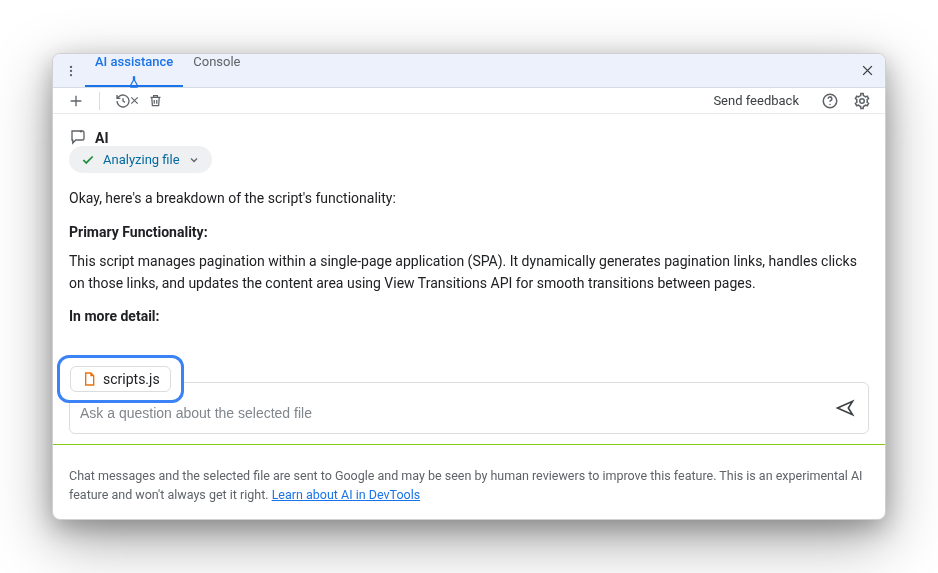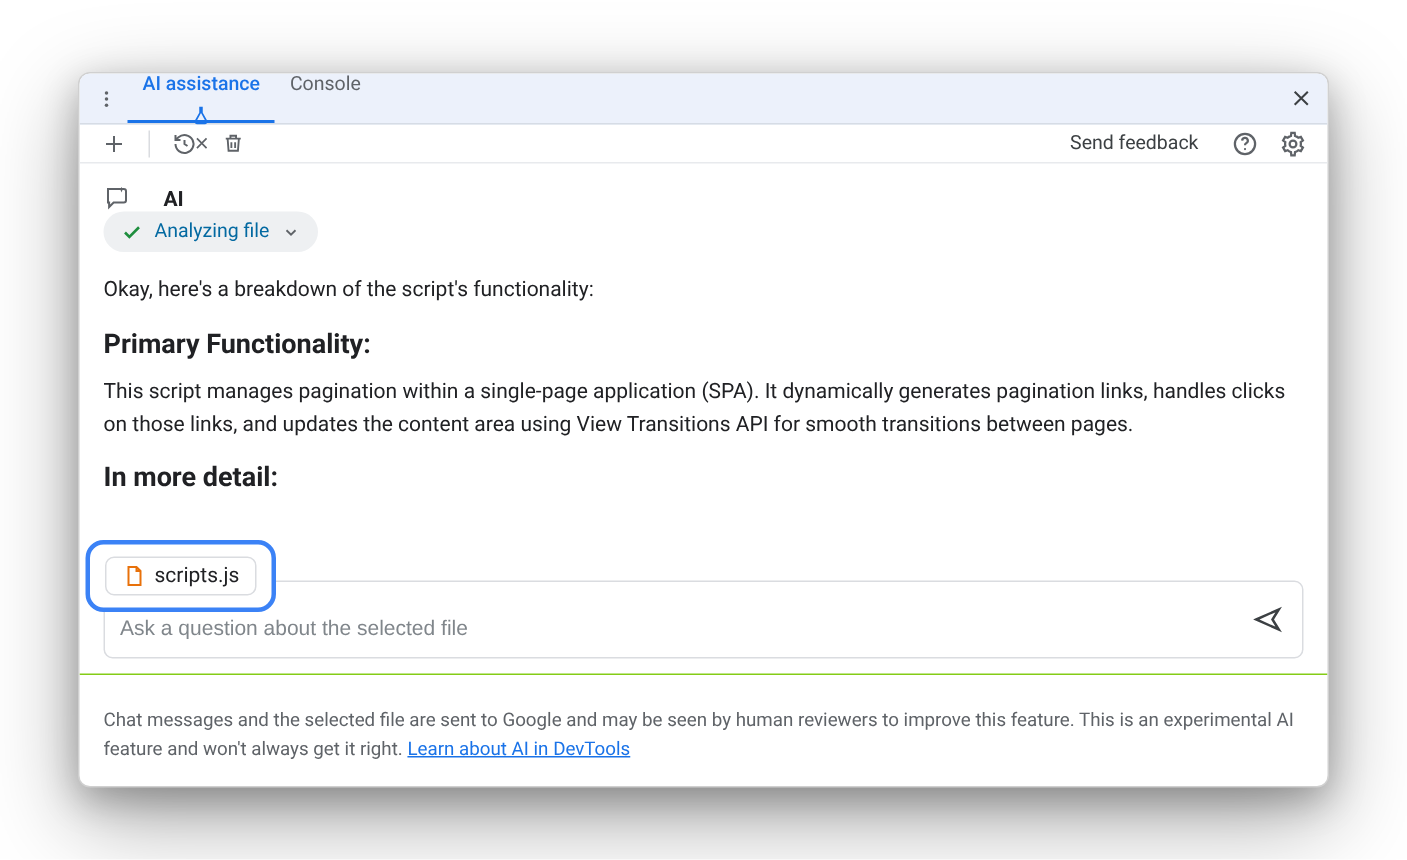--- a/index.html
+++ b/index.html
@@ -84,21 +84,21 @@
 .feedback-link {
   font-size: 13px;
   color: #3c4043;
   margin-right: 12px;
   cursor: pointer;
 }
 .content {
   padding: 14px 16px 0 16px;
 }
 .ai-header {
-  display: flex; align-items: flex-end; gap: 22px;
+  display: flex; align-items: flex-end; gap: 8px;
 }
 .ai-header .title {
   font-size: 14px; font-weight: 700; color: #202124;
 }
 .status-pill {
   display: inline-flex; align-items: center; gap: 8px;
   background: #eef0f2;
   border-radius: 18px;
   padding: 6px 12px;
   font-size: 13px;
@@ -107,21 +107,21 @@
   margin-bottom: 14px;
 }
 .status-pill .check { color: #1e8e3e; }
 .body-text {
   font-size: 14px;
   color: #202124;
   line-height: 1.6;
   margin-bottom: 14px;
 }
 .body-heading {
-  font-size: 18px;
+  font-size: 14px;
   font-weight: 700;
   color: #202124;
   margin-bottom: 10px;
 }
 .file-chip-wrap {
   position: absolute;
   left: 4px;
   bottom: 116px;
   border: 3px solid #3b82f6;
   border-radius: 12px;

